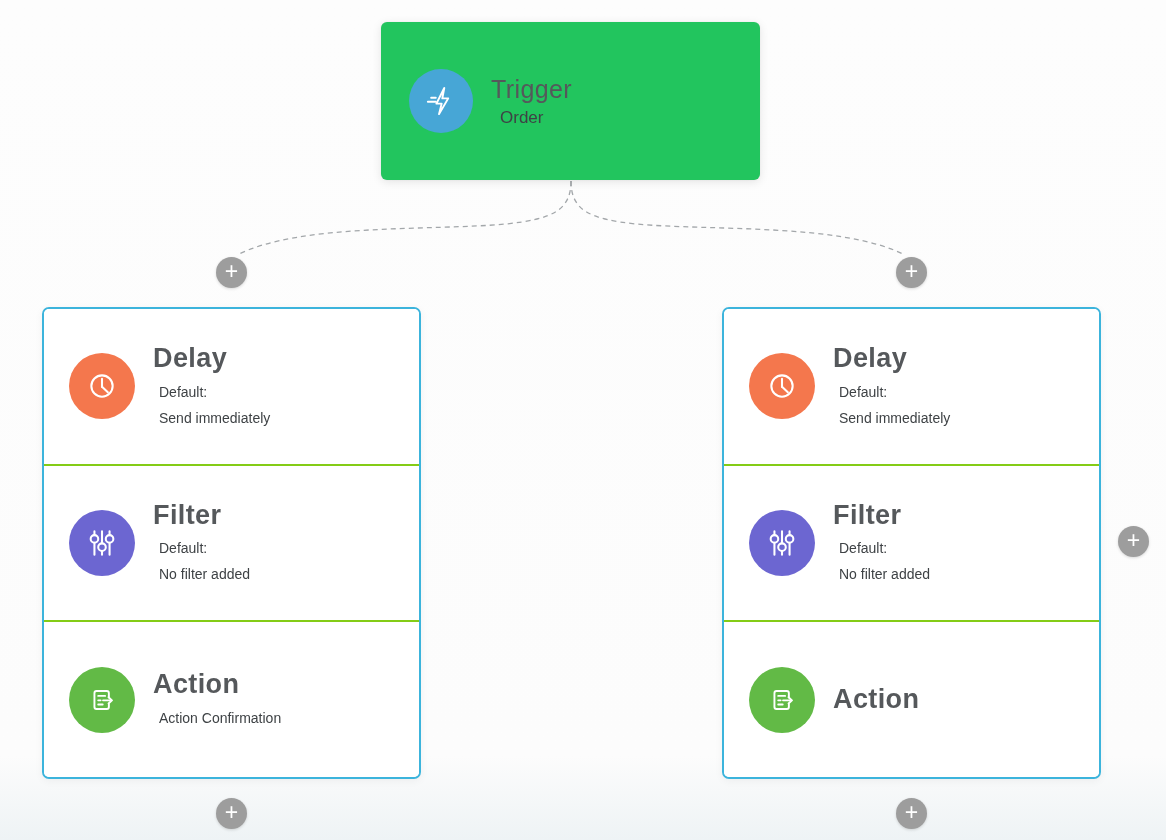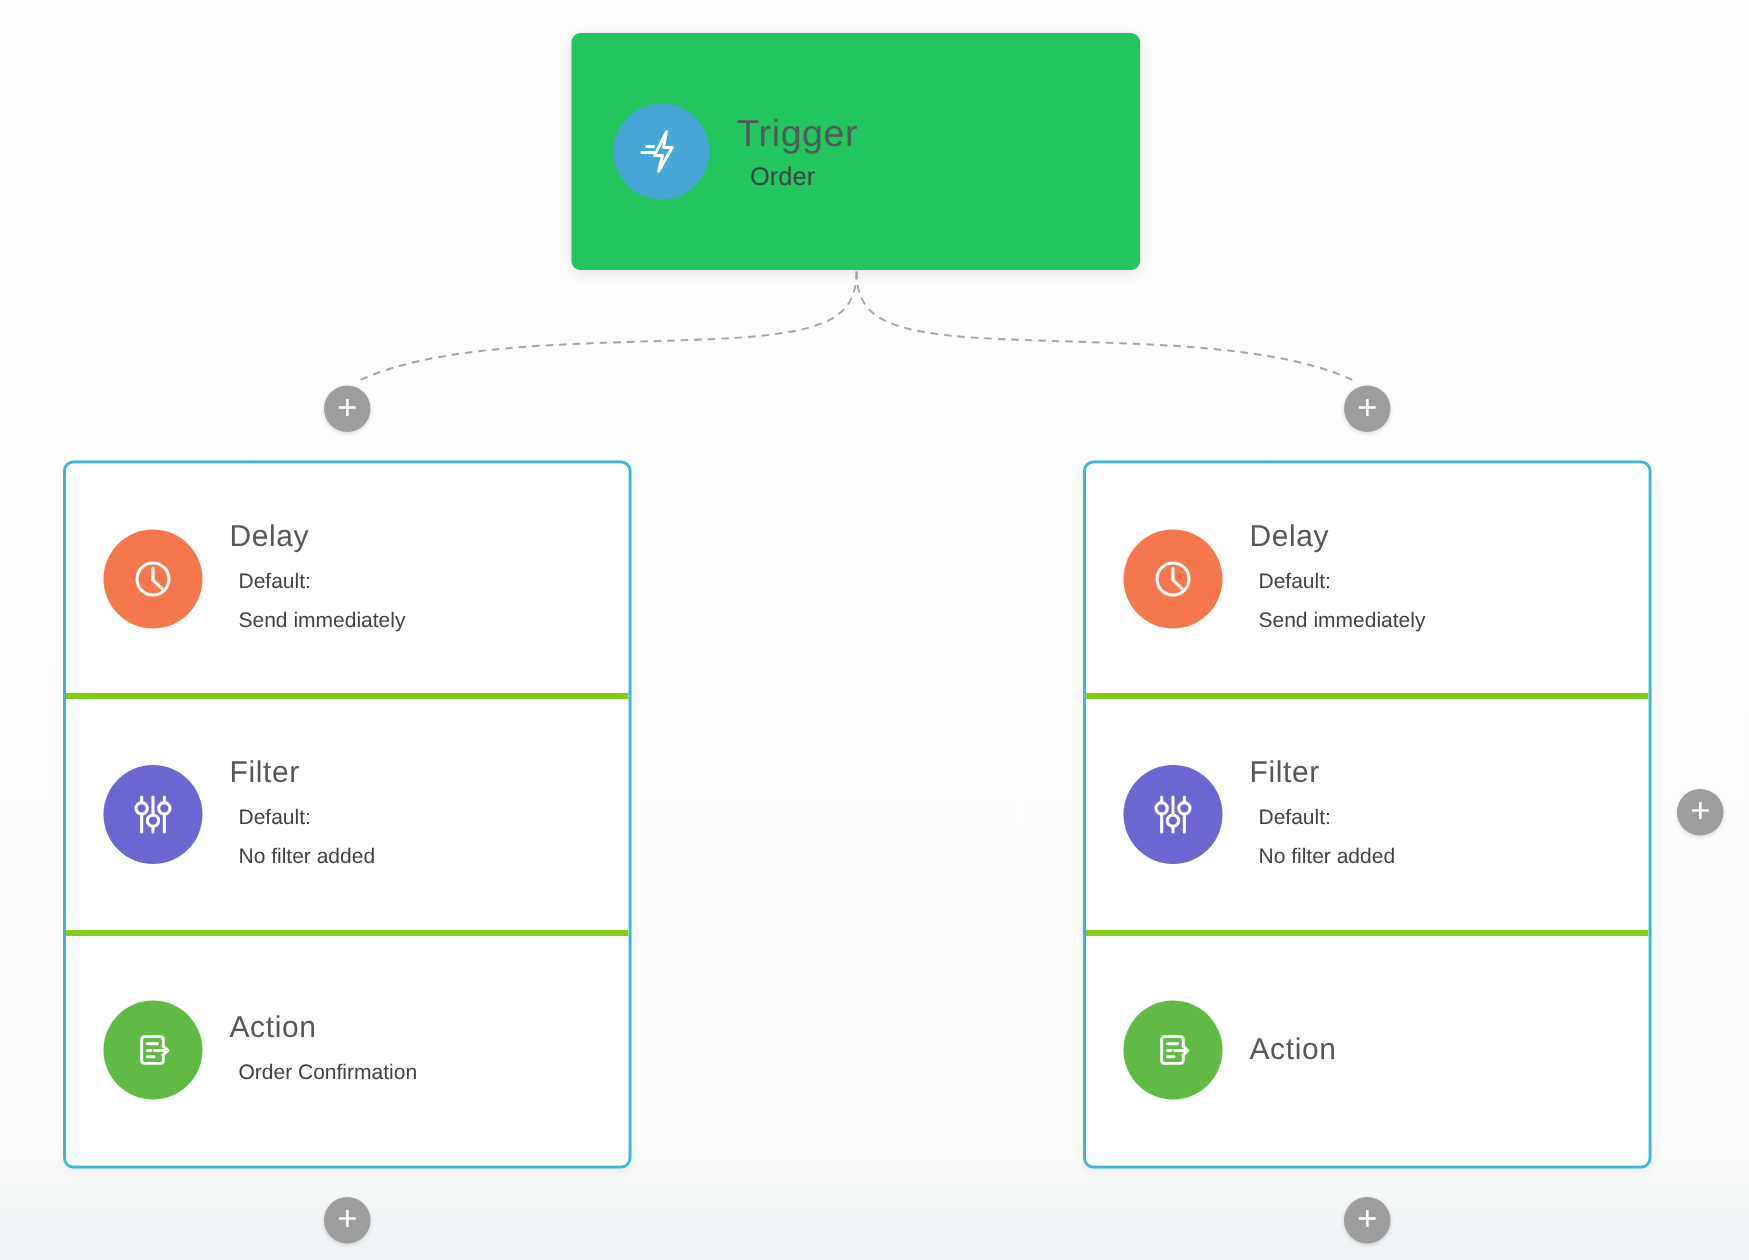--- a/index.html
+++ b/index.html
@@ -47,29 +47,29 @@
     position:absolute;top:307px;width:379px;height:472px;
     background:#fff;border:2px solid var(--card-border);border-radius:7px;
     box-shadow:0 2px 8px rgba(0,0,0,0.05);
     display:flex;flex-direction:column;overflow:hidden;
   }
   .branch-card.left{left:42px;}
   .branch-card.right{left:722px;}
   .step-row{
     flex:1 1 0;display:flex;align-items:center;cursor:pointer;background:#fff;
   }
-  .step-row + .step-row{border-top:4px solid #84cc16;}
+  .step-row + .step-row{border-top:2px solid #84cc16;}
   .step-row .icon-circle{width:66px;height:66px;margin-left:25px;}
   .step-row.delay .icon-circle{background:var(--delay-icon-bg);}
   .step-row.filter .icon-circle{background:var(--filter-icon-bg);}
   .step-row.action .icon-circle{background:var(--action-icon-bg);}
   .step-text{margin-left:18px;margin-right:18px;}
   .step-title{
-    font-size:20px;color:var(--heading-text);letter-spacing:0.4px;
-    font-weight:400;line-height:1.25;
+    font-size:27px;color:var(--heading-text);letter-spacing:0.4px;
+    font-weight:700;line-height:1.25;
   }
   .step-desc{
     font-size:14px;color:var(--desc-text);padding-left:6px;margin-top:3px;
     line-height:26px;
   }
   .step-desc span{display:block;}
   .step-desc span:empty{display:none;}
 
   .plus-btn{
     position:absolute;width:31px;height:31px;border-radius:50%;
@@ -161,21 +161,21 @@
           <path d="M26.5 26 H36.5"></path>
           <path d="M26.5 32.5 H30"></path>
           <path d="M26.5 38.5 H33"></path>
           <path d="M33.5 32.5 H45.5"></path>
           <path d="M41.5 28 L46.5 32.5 L41.5 37" fill="none"></path>
         </svg>
       </div>
       <div class="step-text">
         <div class="step-title">Action</div>
         <div class="step-desc">
-          <span>Order Confirmation</span>
+          <span>Action Confirmation</span>
 
         </div>
       </div>
     </div>
   </div>
 
   <div class="branch-card right">
     <div class="step-row delay">
       <div class="icon-circle">
         <svg class="icon-svg" width="44" height="44" viewBox="0 0 64 64" fill="none" stroke="#ffffff" stroke-width="3" stroke-linecap="round">

